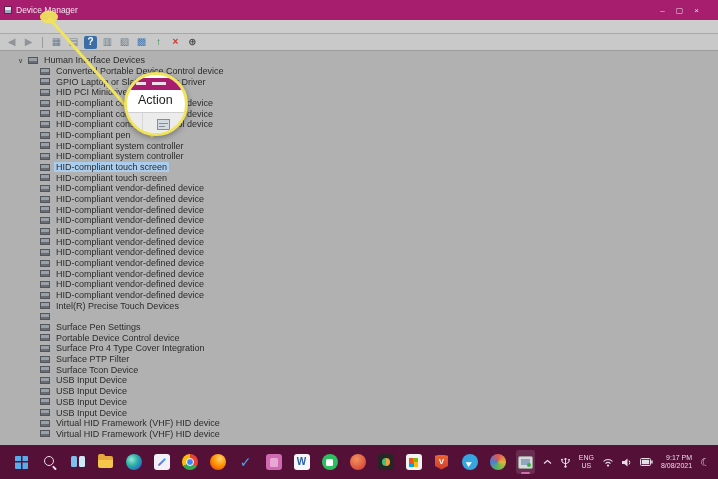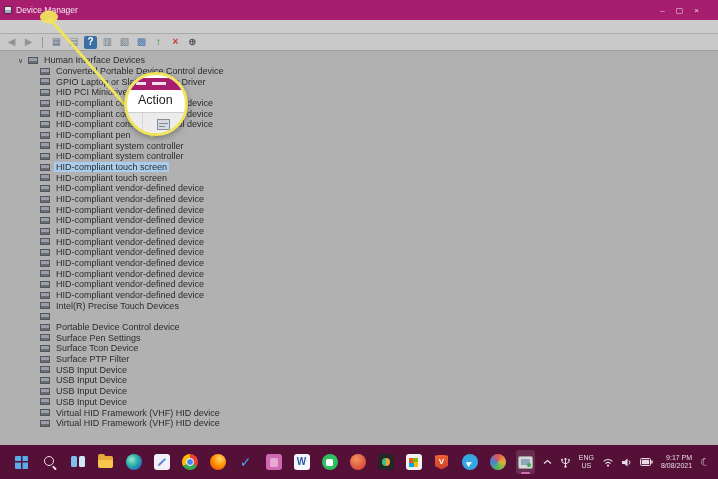--- a/index.html
+++ b/index.html
@@ -275,33 +275,37 @@
             </div>
             <div class="trow child">
               <span class="chip"></span>
               <span class="tlabel">Intel(R) Precise Touch Devices</span>
             </div>
             <div class="trow child">
               <span class="chip"></span>
             </div>
             <div class="trow child">
               <span class="chip"></span>
+              <span class="tlabel">Surface Pen Settings</span>
+            </div>
+            <div class="trow child">
+              <span class="chip"></span>
               <span class="tlabel">Portable Device Control device</span>
             </div>
             <div class="trow child">
               <span class="chip"></span>
-              <span class="tlabel">Surface Pen Settings</span>
+              <span class="tlabel">Surface Pro 4 Type Cover Integration</span>
+            </div>
+            <div class="trow child">
+              <span class="chip"></span>
+              <span class="tlabel">Surface PTP Filter</span>
             </div>
             <div class="trow child">
               <span class="chip"></span>
               <span class="tlabel">Surface Tcon Device</span>
-            </div>
-            <div class="trow child">
-              <span class="chip"></span>
-              <span class="tlabel">Surface PTP Filter</span>
             </div>
             <div class="trow child">
               <span class="chip"></span>
               <span class="tlabel">USB Input Device</span>
             </div>
             <div class="trow child">
               <span class="chip"></span>
               <span class="tlabel">USB Input Device</span>
             </div>
             <div class="trow child">

